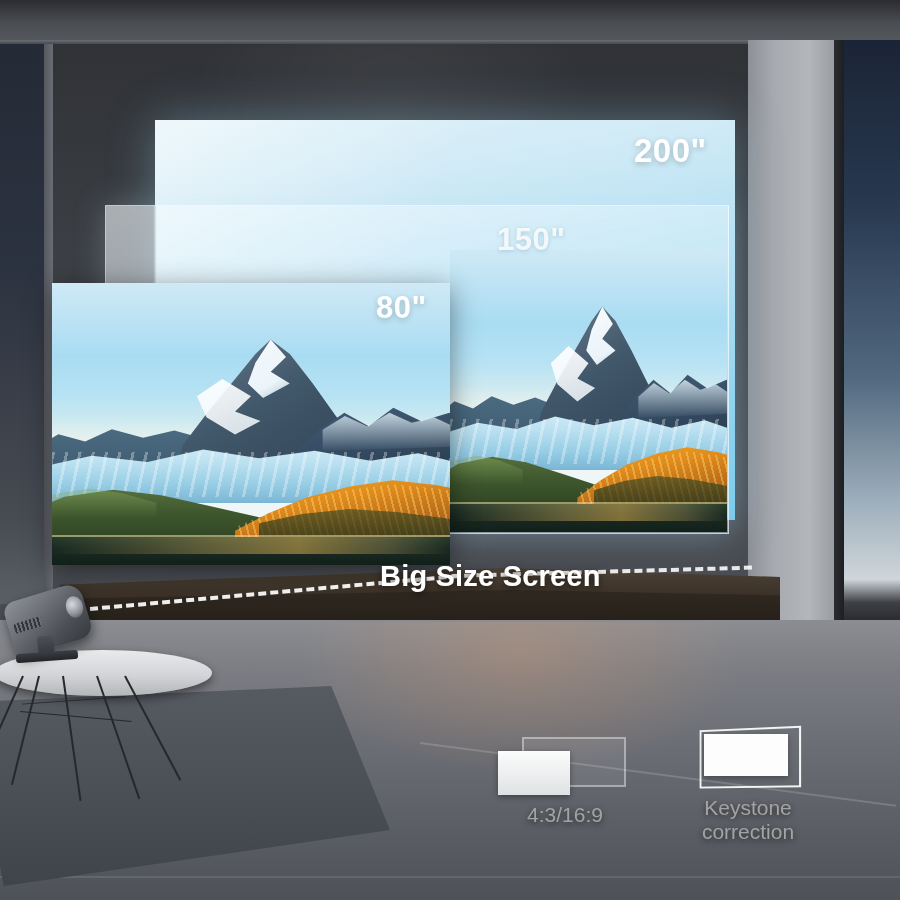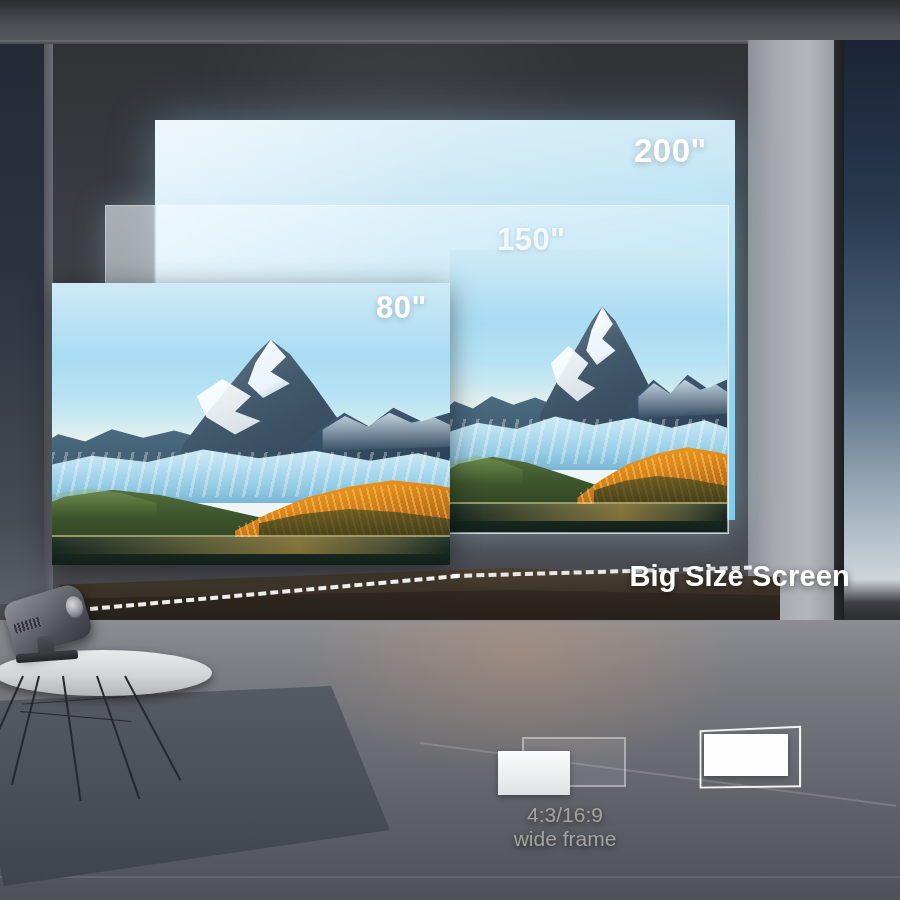--- a/index.html
+++ b/index.html
@@ -172,21 +172,21 @@
   .size-label{position:absolute;font-weight:bold;color:#fff;letter-spacing:.5px;}
   .lbl200{left:634px;top:132px;font-size:33px;
     text-shadow:0 2px 6px rgba(0,0,0,.22);}
   .lbl150{left:497px;top:222px;font-size:31px;color:rgba(255,255,255,.82);
     text-shadow:0 1px 4px rgba(120,160,185,.45);}
   .lbl80{left:376px;top:290px;font-size:31px;
     text-shadow:0 2px 6px rgba(0,0,0,.20);}
 
   
   .headline{position:absolute;left:380px;top:560px;width:470px;
-    text-align:right;color:#fff;font-weight:bold;font-size:29px;
+    text-align:left;color:#fff;font-weight:bold;font-size:29px;
     line-height:1.17;letter-spacing:.2px;
     text-shadow:0 2px 7px rgba(0,0,0,.55);}
 
   
   .feature{position:absolute;text-align:center;color:#a3a3a3;}
   .f1{left:470px;top:735px;width:190px;}
   .f2{left:668px;top:728px;width:160px;}
   .feat-label{font-size:21px;line-height:1.12;
     text-shadow:0 2px 6px rgba(0,0,0,.6);}
 
@@ -303,24 +303,27 @@
     <div>Big Size Screen</div>
   </div>
 
   <div class="feature f1">
     <div class="ico-wrap">
       <div class="ico-outline"></div>
       <div class="ico-solid"></div>
     </div>
     <div class="feat-label">
       <div>4:3/16:9</div>
-      <div>wide frame</div>
     </div>
   </div>
 
   <div class="feature f2">
     <div class="ico-wrap">
       <div class="ks-frame"></div>
       <div class="ks-inner"></div>
     </div>
+    <div class="feat-label">
+      <div>Keystone</div>
+      <div>correction</div>
+    </div>
   </div>
 
 </div>
 
 </body></html>

